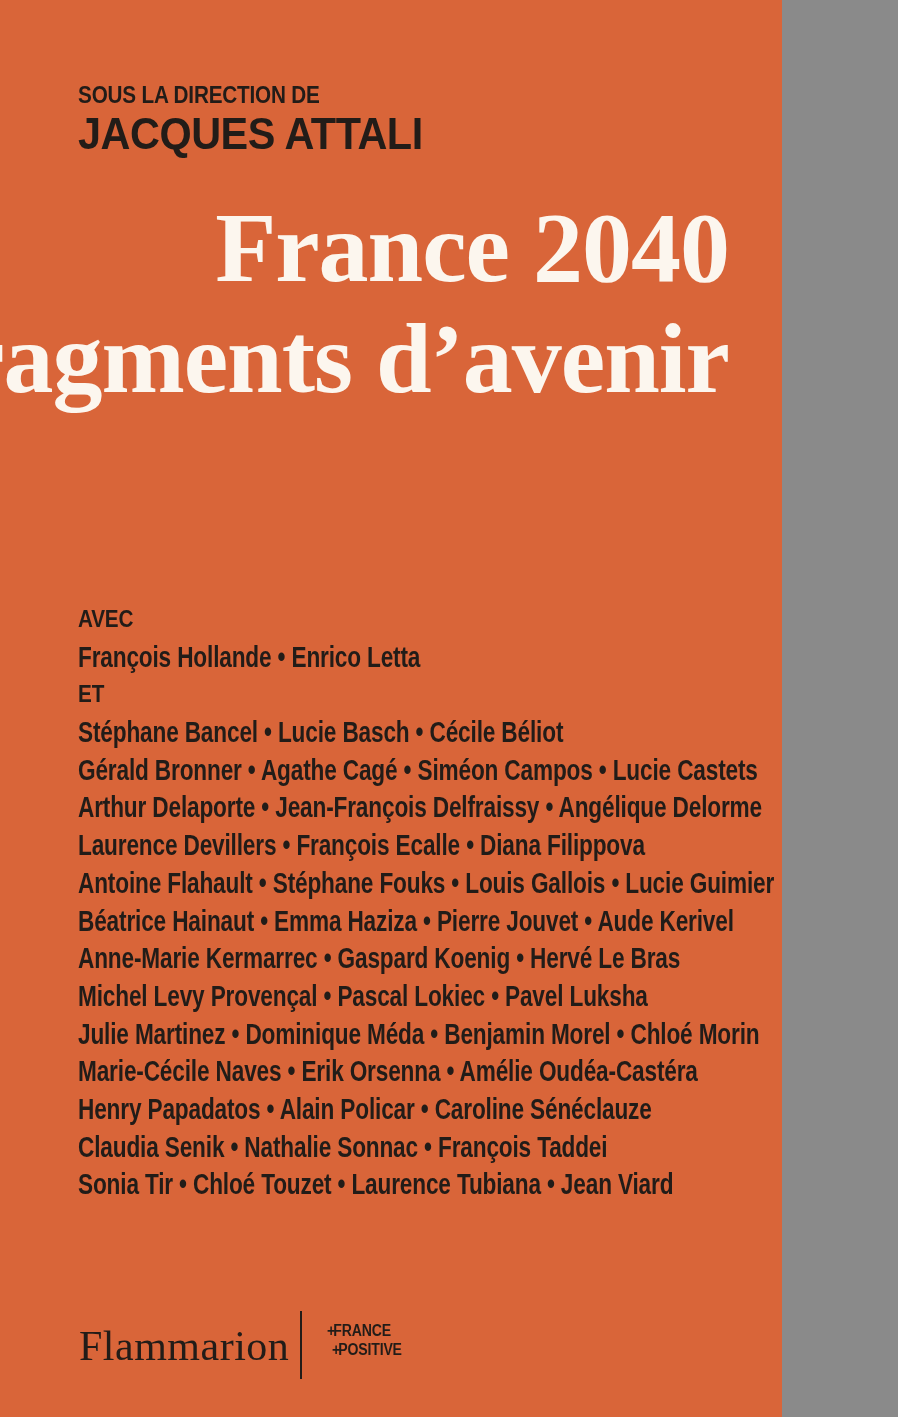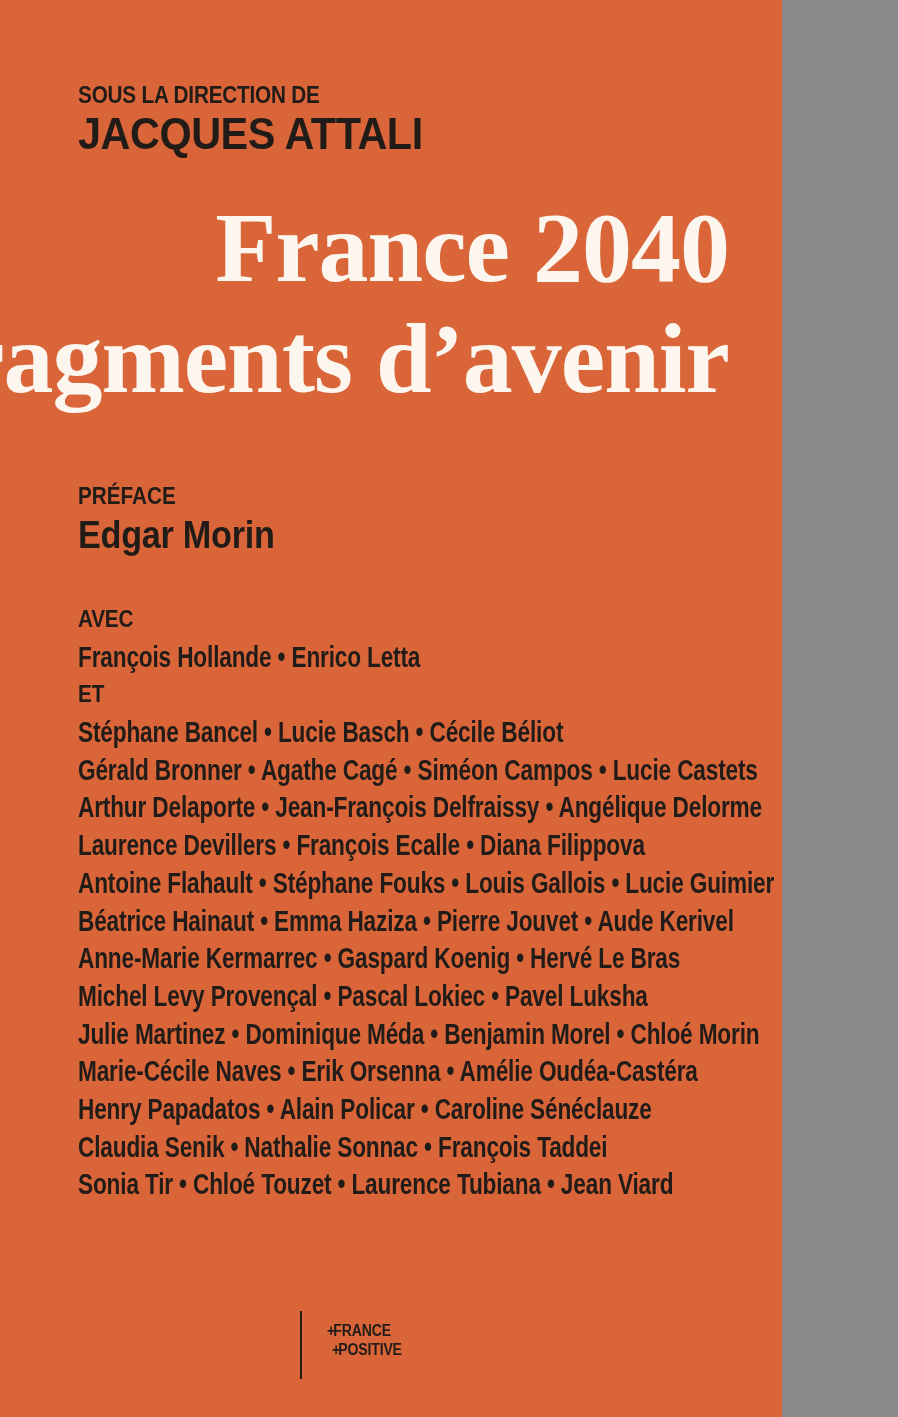--- a/index.html
+++ b/index.html
@@ -156,43 +156,40 @@
   <div class="block-direction">
     <div class="direction-label">SOUS LA DIRECTION DE</div>
     <div class="director-name">JACQUES ATTALI</div>
   </div>
 
   <div class="block-title">
     <div>France 2040</div>
     <div>Fragments d’avenir</div>
   </div>
 
-  <div class="block-preface">
-    <div class="preface-label">PRÉFACE</div>
-    <div class="preface-author">Edgar Morin</div>
-  </div>
 
   <div class="block-names">
     <div class="names-row names-label">AVEC</div>
     <div class="names-row">François Hollande • Enrico Letta</div>
     <div class="names-row names-label">ET</div>
     <div class="names-row">Stéphane Bancel • Lucie Basch • Cécile Béliot</div>
     <div class="names-row">Gérald Bronner • Agathe Cagé • Siméon Campos • Lucie Castets</div>
     <div class="names-row">Arthur Delaporte • Jean-François Delfraissy • Angélique Delorme</div>
     <div class="names-row">Laurence Devillers • François Ecalle • Diana Filippova</div>
     <div class="names-row">Antoine Flahault • Stéphane Fouks • Louis Gallois • Lucie Guimier</div>
     <div class="names-row">Béatrice Hainaut • Emma Haziza • Pierre Jouvet • Aude Kerivel</div>
     <div class="names-row">Anne-Marie Kermarrec • Gaspard Koenig • Hervé Le Bras</div>
     <div class="names-row">Michel Levy Provençal • Pascal Lokiec • Pavel Luksha</div>
     <div class="names-row">Julie Martinez • Dominique Méda • Benjamin Morel • Chloé Morin</div>
     <div class="names-row">Marie-Cécile Naves • Erik Orsenna • Amélie Oudéa-Castéra</div>
     <div class="names-row">Henry Papadatos • Alain Policar • Caroline Sénéclauze</div>
     <div class="names-row">Claudia Senik • Nathalie Sonnac • François Taddei</div>
     <div class="names-row">Sonia Tir • Chloé Touzet • Laurence Tubiana • Jean Viard</div>
   </div>
 
+  <div class="publisher-logo">Flammarion</div>
   <div class="footer-divider"></div>
   <div class="partner-logo">
     <span class="partner-line"><span class="plus-glyph">+</span><span>FRANCE</span></span>
     <span class="partner-line partner-line2"><span class="plus-glyph">+</span><span>POSITIVE</span></span>
   </div>
 
 </div>
 
 </body></html>

